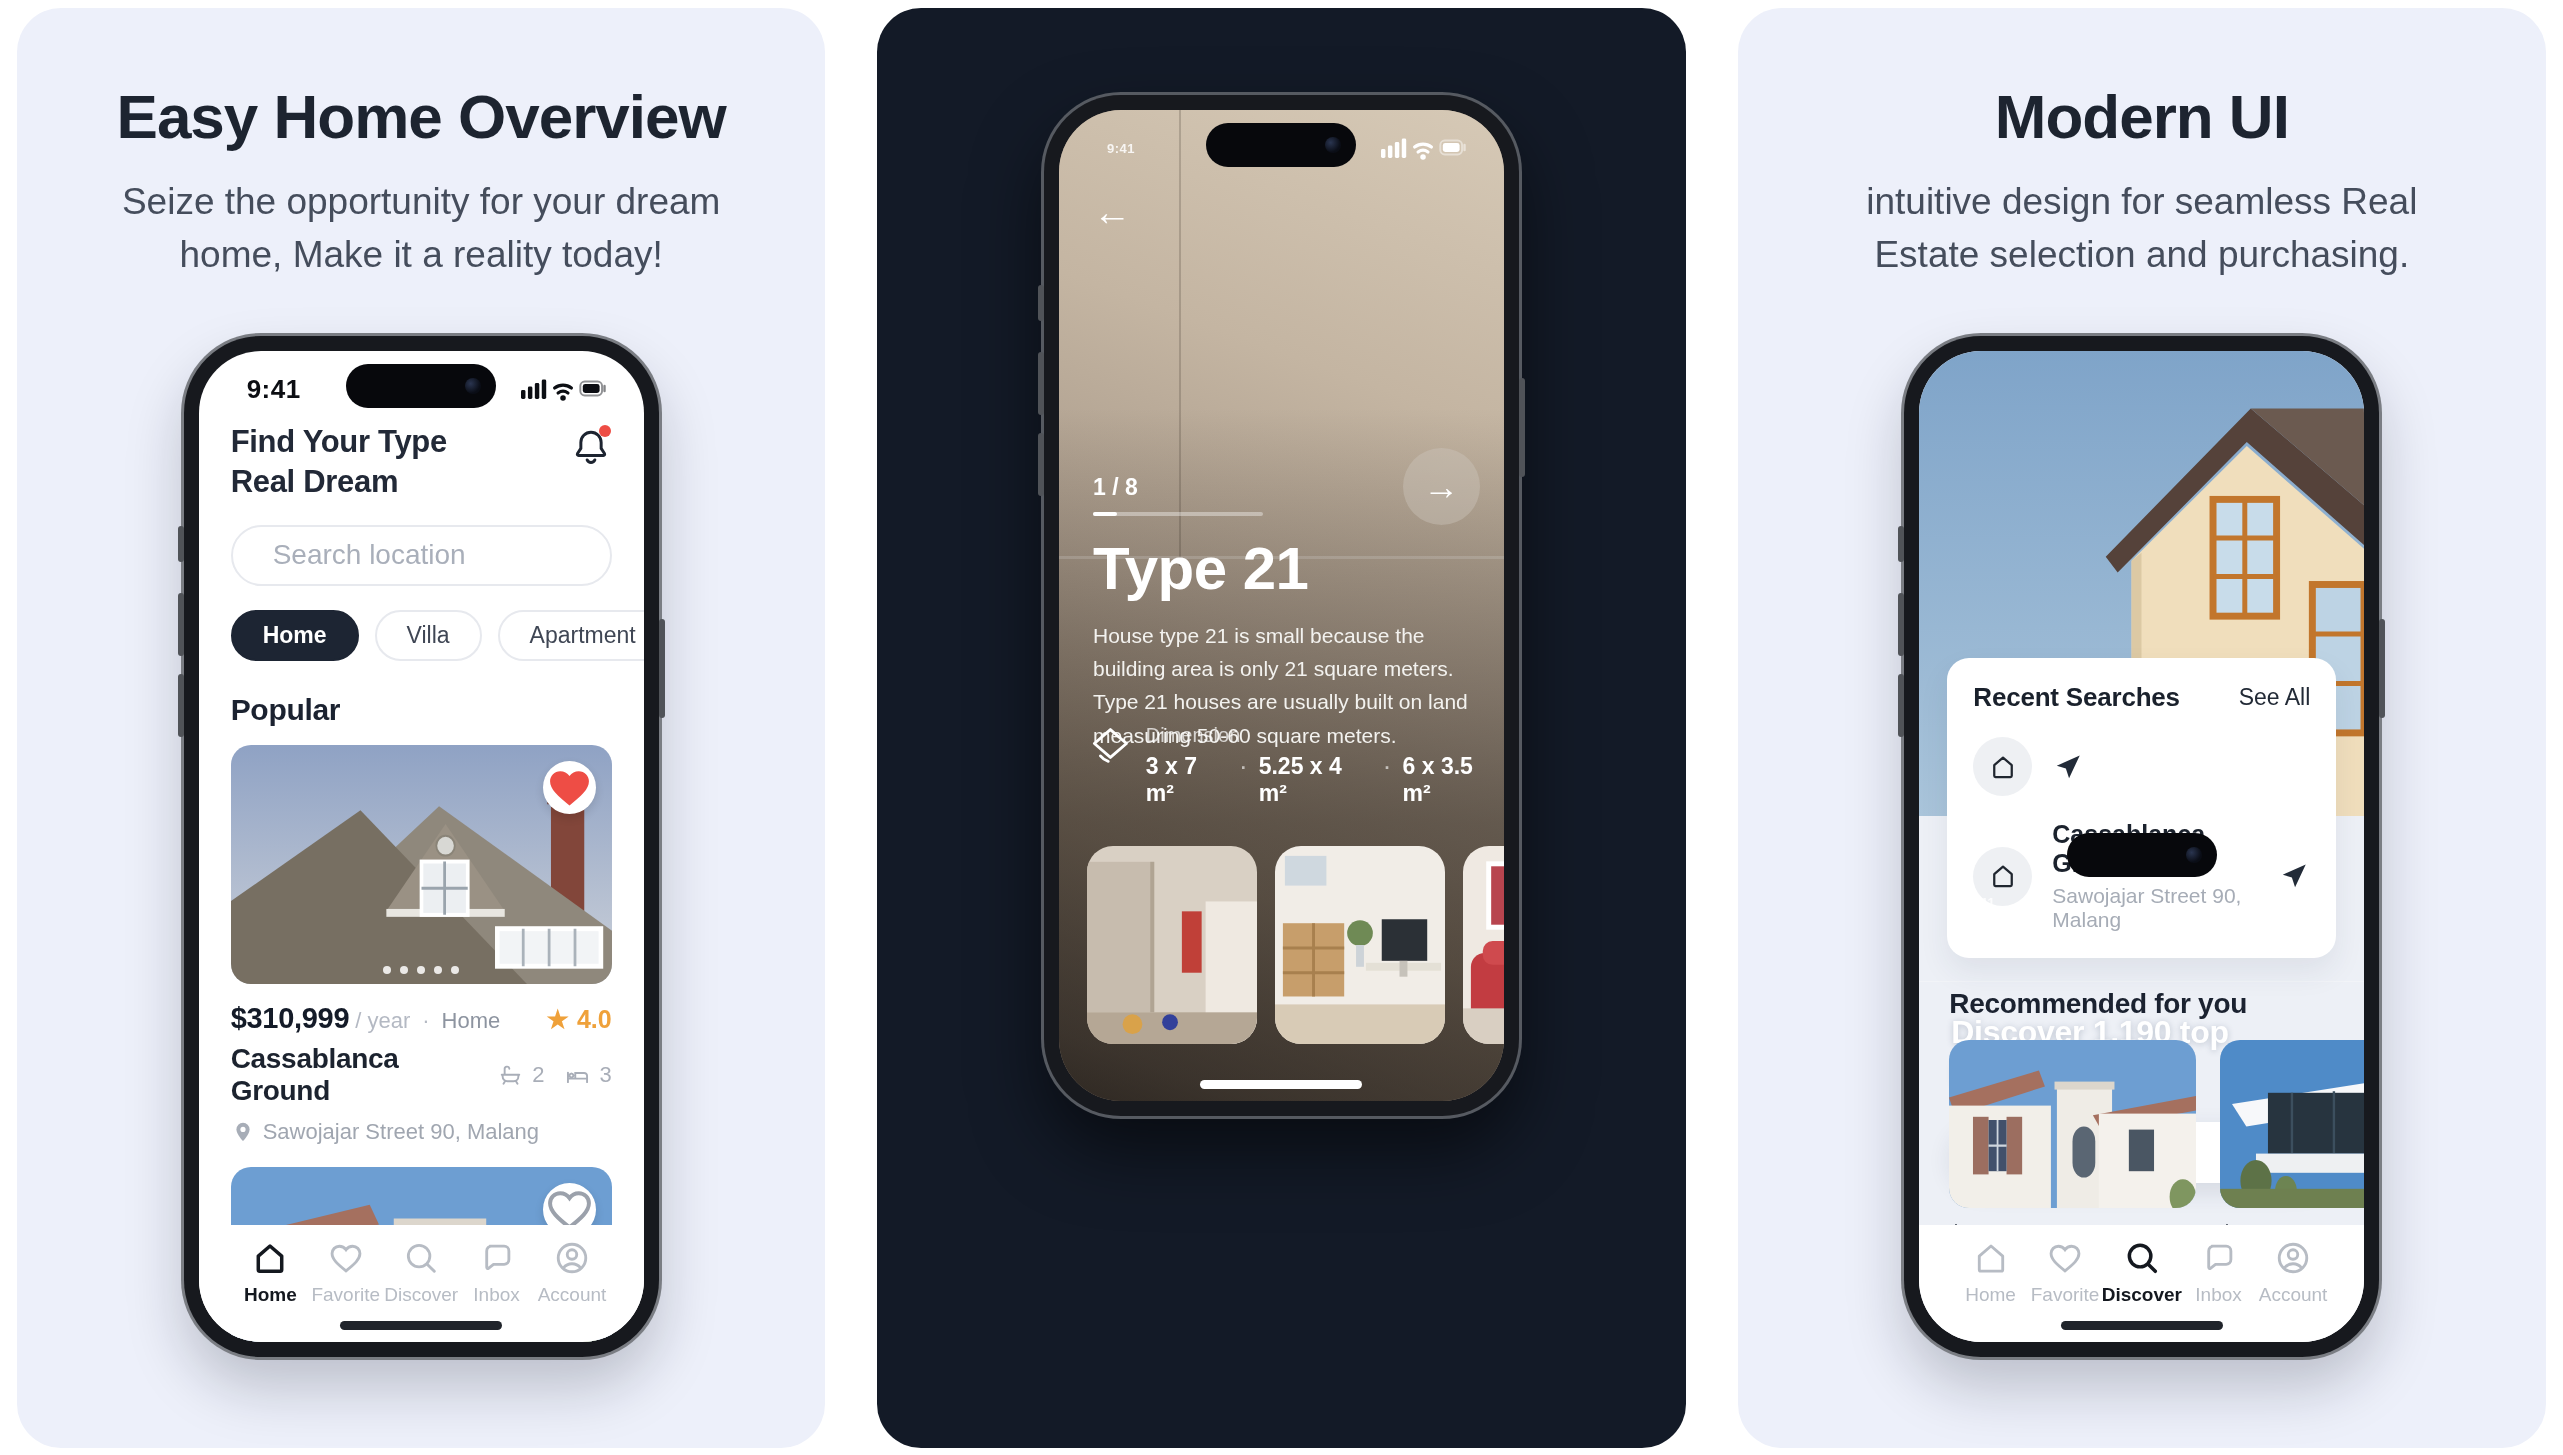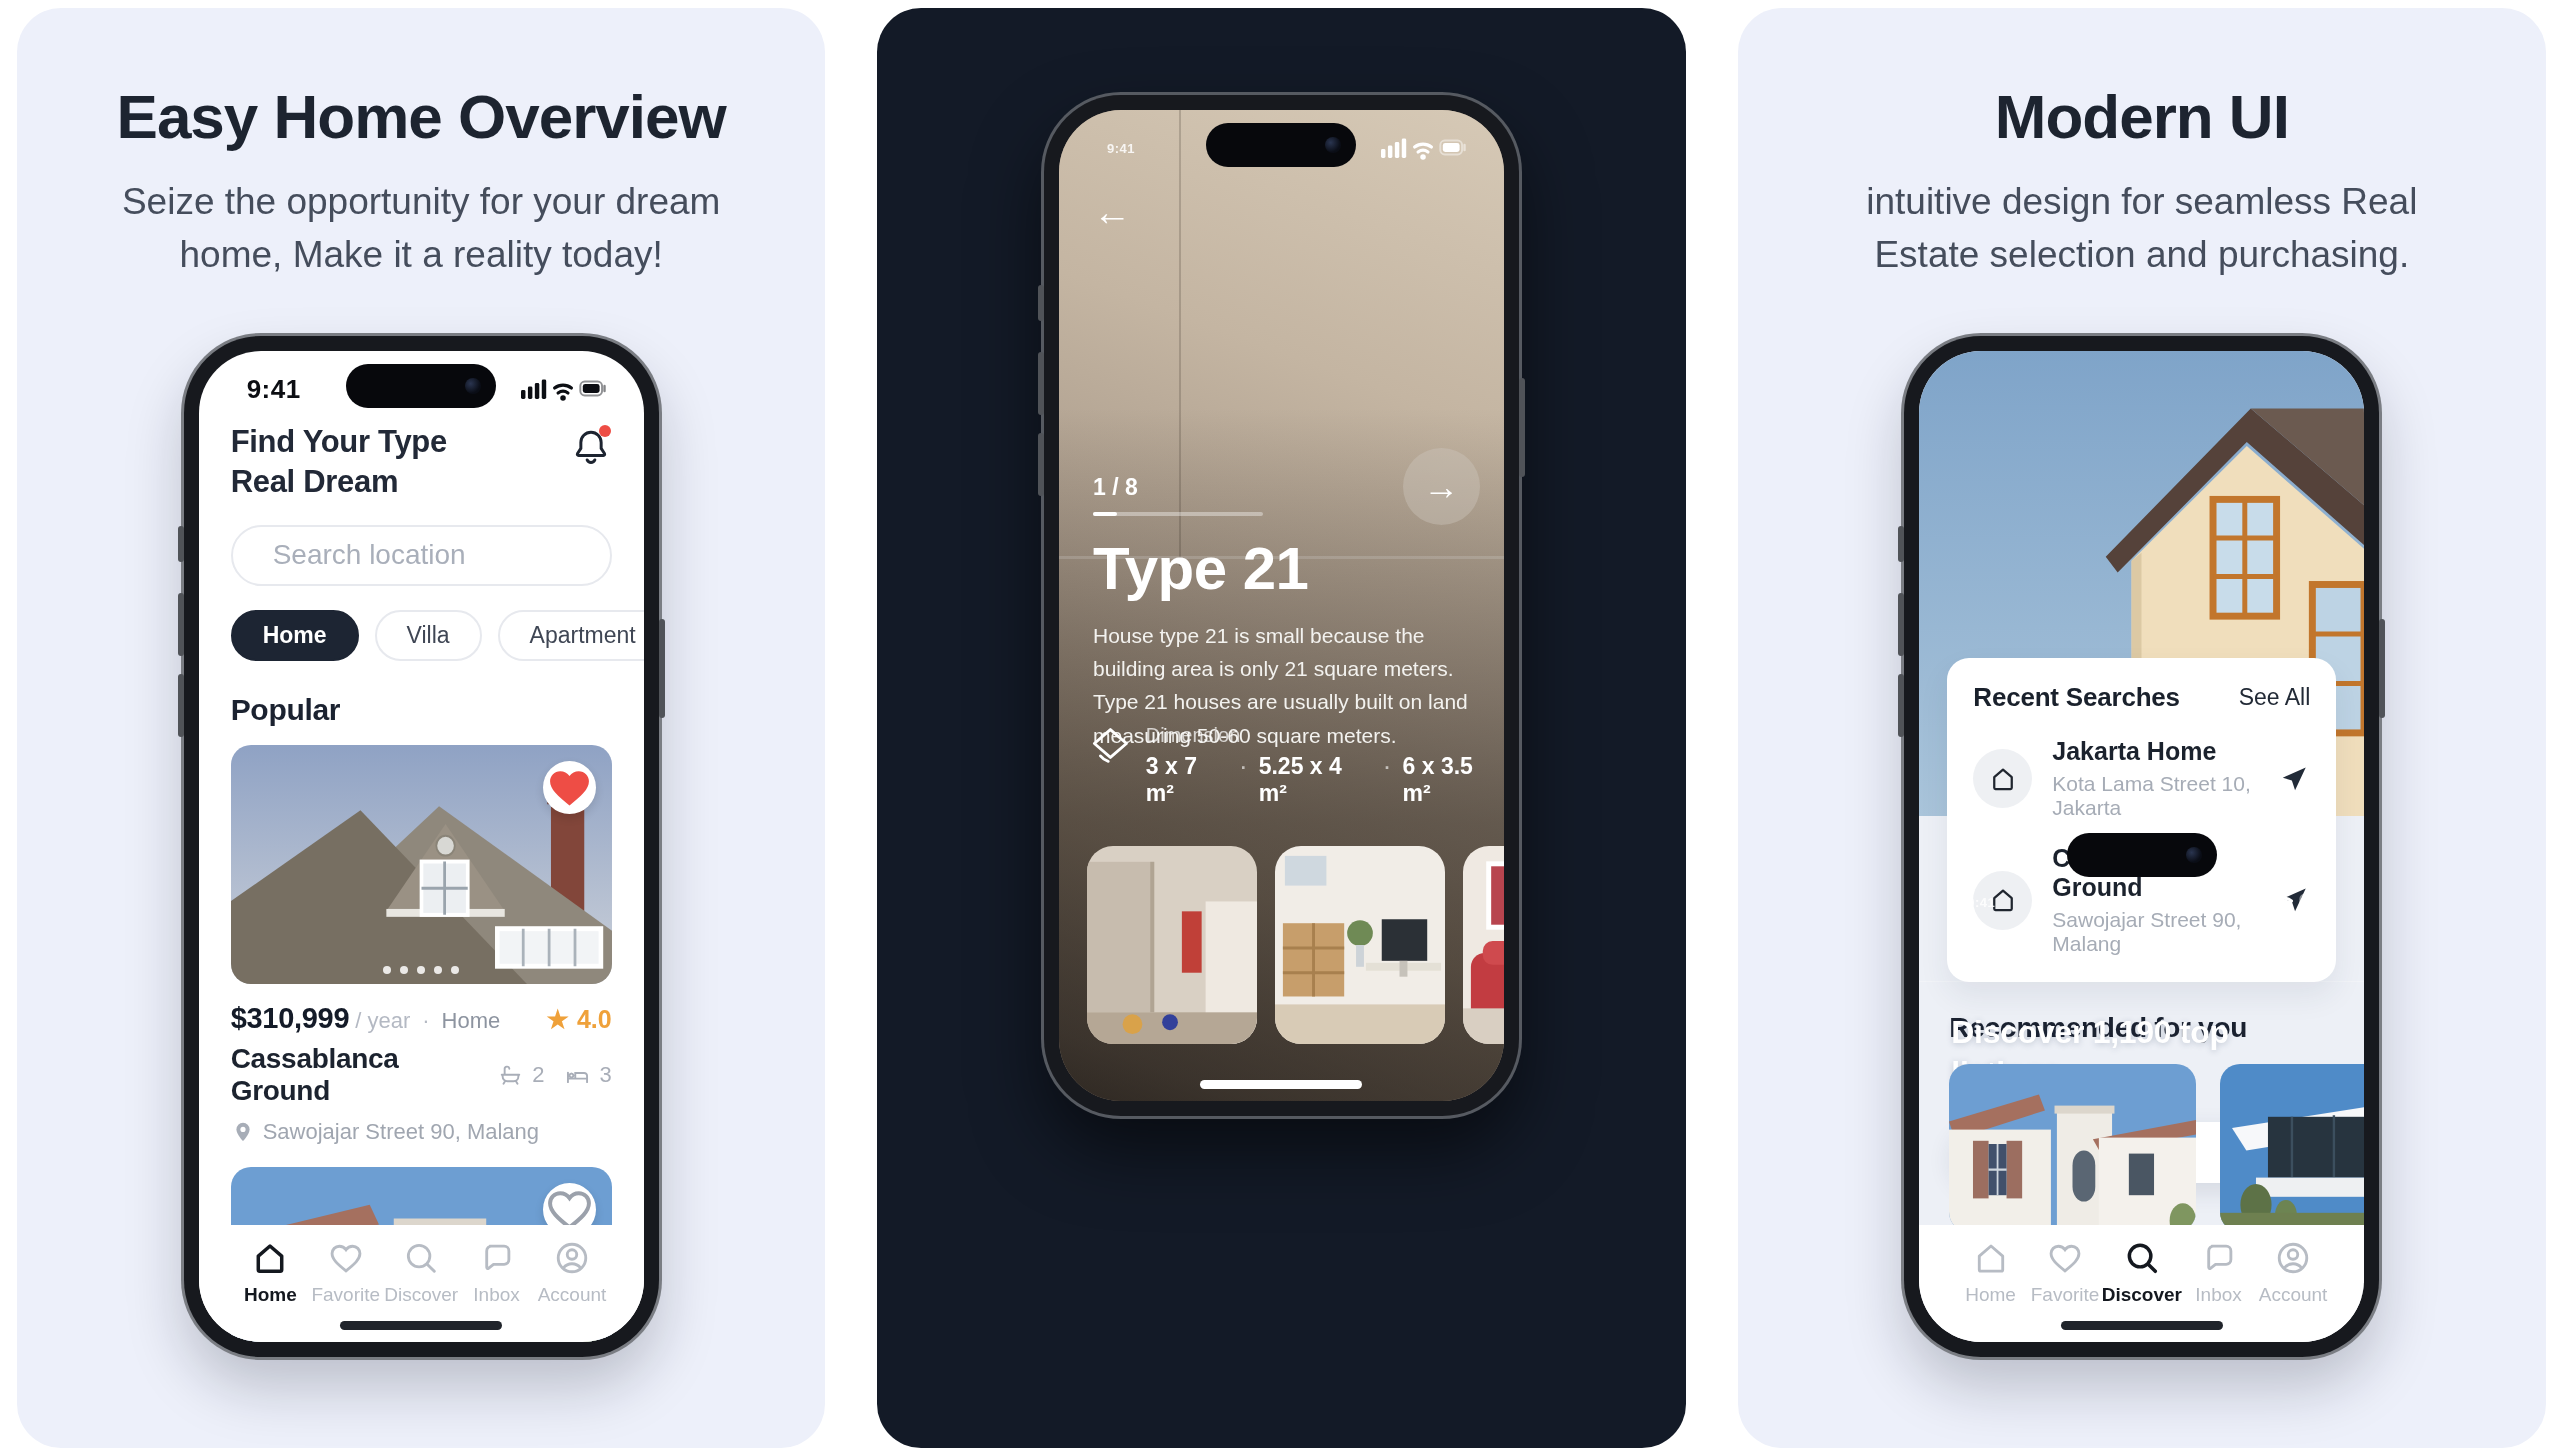--- a/index.html
+++ b/index.html
@@ -547,24 +547,20 @@
           <div class="recent-head">
             <span class="recent-title">Recent Searches</span>
             <span class="see-all">See All</span>
           </div>
           <div class="recent-row">
             <span class="recent-avatar">
               <svg class="icon" viewBox="0 0 24 24" width="30" height="30">
                 <path d="M5 10.5 L12 4.5 l7 6 V19 a1 1 0 0 1 -1 1 H6 a1 1 0 0 1 -1 -1 z" fill="none" stroke="#20262f" stroke-width="1.8" stroke-linejoin="round"></path>
               </svg>
             </span>
-            <span class="recent-texts">
-              <div class="r-name">Jakarta Home</div>
-              <div class="r-addr">Kota Lama Street 10, Jakarta</div>
-            </span>
             <svg class="icon" viewBox="0 0 24 24" width="32" height="32">
               <path d="M20.8 3.4 L3.6 11 l6.8 2.2 2.4 7.2 z" fill="#222b38"></path>
             </svg>
           </div>
           <div class="recent-row">
             <span class="recent-avatar">
               <svg class="icon" viewBox="0 0 24 24" width="30" height="30">
                 <path d="M5 10.5 L12 4.5 l7 6 V19 a1 1 0 0 1 -1 1 H6 a1 1 0 0 1 -1 -1 z" fill="none" stroke="#20262f" stroke-width="1.8" stroke-linejoin="round"></path>
               </svg>
             </span>

